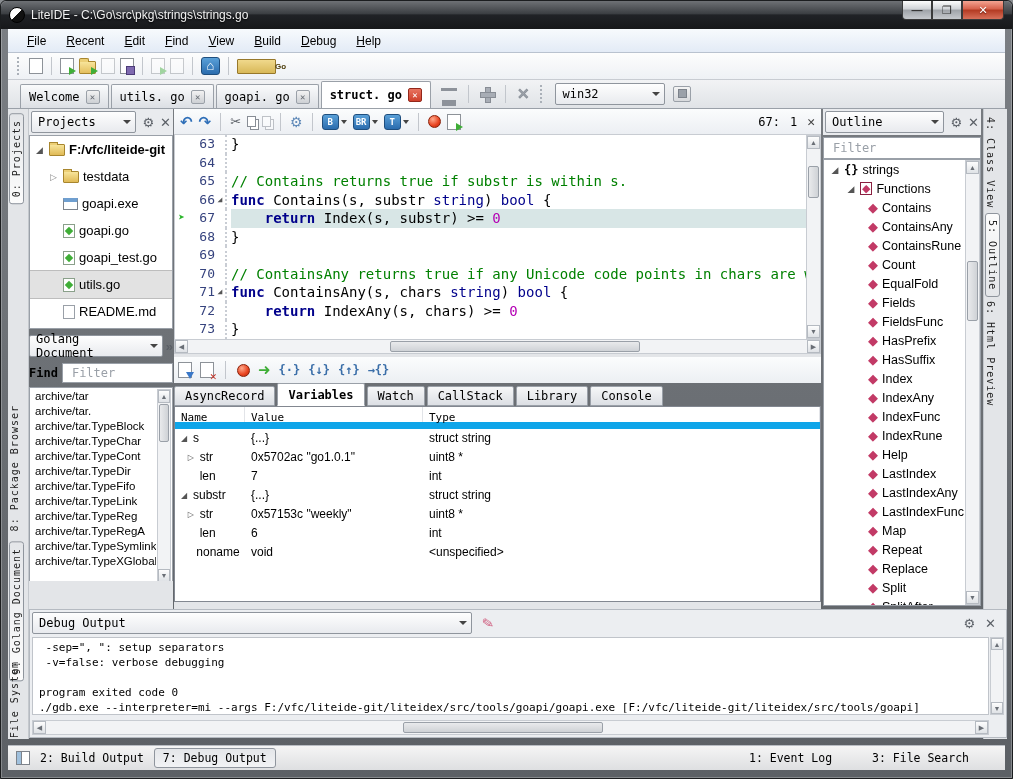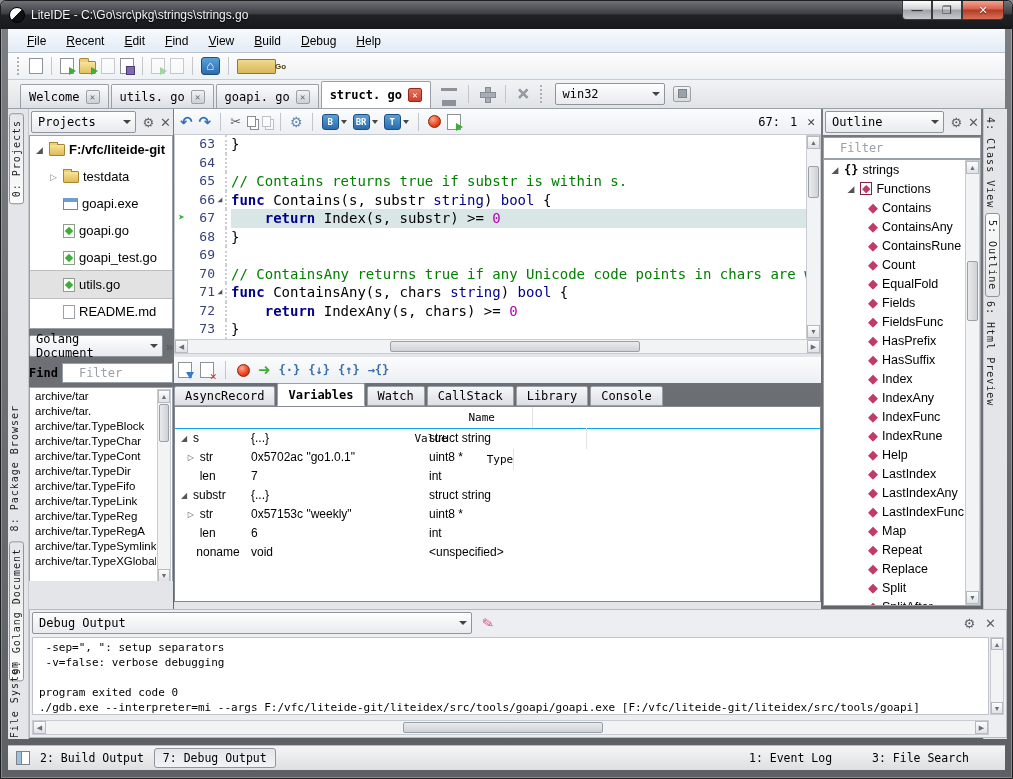--- a/index.html
+++ b/index.html
@@ -81,21 +81,21 @@
   .vstrip.left { left:7px; width:21px; border-right:1px solid #c4c8cd;}
   .vstrip.right { left:982px; width:24px; border-left:1px solid #c4c8cd;}
   .vlabel { position:absolute; left:1px; font-family:"DejaVu Sans Mono",monospace; font-size:10px; color:#222;
     writing-mode:vertical-rl; white-space:nowrap; letter-spacing:1px;}
   .vstrip.left .vlabel { transform:rotate(180deg); }
   .vlabel.btn { background:linear-gradient(#fcfcfc,#e4e6e9); border:1px solid #8f959d; border-radius:3px; padding:6px 1px;}
   
   .phead { position:absolute; height:26px; background:#e9ebee; display:flex; align-items:center; gap:6px; padding:2px;}
   .picon { color:#5a5f66; font-size:13px; line-height:1;}
   .filter-input,.find-input { border:1px solid #9aa0a8; background:#fff; height:20px; width:100%;
-    font-family:"DejaVu Sans Mono",monospace; font-size:12px; padding:0 16px; color:#000;}
+    font-family:"DejaVu Sans Mono",monospace; font-size:12px; padding:0 9px; color:#000;}
   ::placeholder { color:#9aa0a8; }
   
   .projects-head { left:28px; top:108px; width:144px;}
   .tree { position:absolute; left:28px; top:134px; width:144px; height:194px; background:#fff;
     border:1px solid #9aa0a8; overflow:hidden; font-size:13px;}
   .trow { display:flex; align-items:center; height:27px; gap:4px; white-space:nowrap; overflow:hidden; padding-left:4px;}
   .trow.lv1 { padding-left:18px; }
   .texp { width:11px; flex:0 0 auto; font-size:9px; color:#555; text-align:center;}
   .texp.hollow { color:#888; }
   .trow.sel { background:#e2e2e2; outline:1px solid #bdbdbd;}
@@ -161,22 +161,22 @@
   .dbgbar { position:absolute; left:173px; top:356px; width:647px; height:26px;
     background:linear-gradient(#fbfcfd,#eceff3); display:flex; align-items:center; gap:8px; padding-left:4px;}
   .stepico { color:#3a6ea8; font-weight:bold; font-size:12px; font-family:"DejaVu Sans Mono",monospace;}
   .garr { color:#3fae37; font-size:15px; font-weight:bold;}
   .dbgtabs { position:absolute; left:173px; top:382px; width:647px; height:23px; display:flex; align-items:flex-end; gap:2px;
     font-family:"DejaVu Sans Mono",monospace; font-size:12px;}
   .dtab2 { height:20px; padding:0 10px; display:flex; align-items:center; border:1px solid #9aa0a8;
     background:linear-gradient(#f6f7f8,#dcdfe4); border-radius:2px 2px 0 0;}
   .dtab2.active { background:#fff; height:23px; font-weight:bold; border-bottom-color:#fff;}
   .vars { position:absolute; left:173px; top:405px; width:647px; height:196px; background:#fff; border:1px solid #828790;}
-  .vhead { display:flex; height:22px; align-items:center; border-bottom:1px solid #0ea5e9;
-    font-family:"DejaVu Sans Mono",monospace; font-size:11px;flex-direction:column;}
+  .vhead { display:flex; height:22px; align-items:center; border-bottom:7px solid #0ea5e9;
+    font-family:"DejaVu Sans Mono",monospace; font-size:11px;}
   .vhead span { padding-left:6px; border-right:1px solid #e2e4e8; height:100%; line-height:22px;}
   .vh-name { width:70px;} .vh-value { width:178px;} .vh-type { flex:1;}
   .vrow { display:flex; height:19px; line-height:19px; font-size:12px;}
   .vrow .cn { width:70px; display:flex; white-space:pre; padding-left:6px;}
   .vrow .cn .pad { white-space:pre;}
   .vrow .cn .exp { width:12px; flex:0 0 auto; font-size:8px; color:#555;}
   .vrow .cv { width:178px; padding-left:6px; white-space:nowrap; overflow:hidden;}
   .vrow .ct { flex:1; padding-left:6px;}
   
   .outline-head { left:822px; top:108px; width:158px;}

